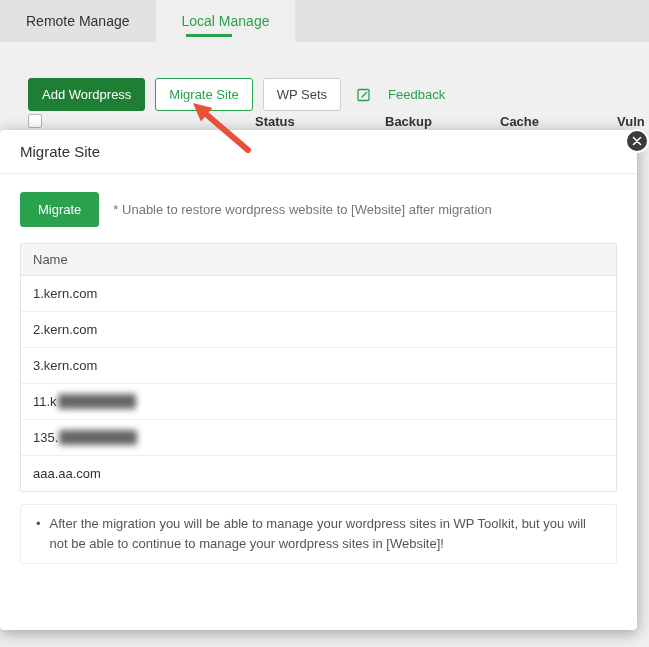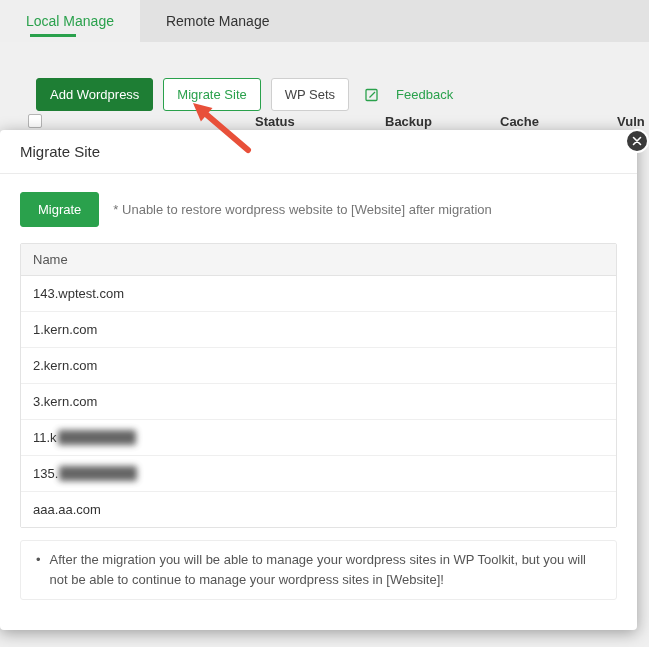--- a/index.html
+++ b/index.html
@@ -34,21 +34,21 @@
     bottom: 5px;
     height: 3px;
     background: #2aa14c;
   }
 
   
   .toolbar {
     display: flex;
     align-items: center;
     gap: 10px;
-    padding: 36px 20px 0 36px;
+    padding: 36px 20px 0 28px;
   }
   .btn {
     font-family: "Liberation Sans", sans-serif;
     font-size: 13px;
     padding: 8px 13px;
     border-radius: 3px;
     cursor: pointer;
     border: 1px solid transparent;
     background: #fff;
   }
@@ -197,26 +197,26 @@
     left: 180px;
     top: 95px;
     z-index: 30;
     pointer-events: none;
   }
 </style>
 </head>
 <body>
 
 <div class="tabbar">
+  <div class="tab">
+    <span>Remote Manage</span>
+  </div>
   <div class="tab active">
     <span>Local Manage</span>
     <span class="tab-underline"></span>
-  </div>
-  <div class="tab">
-    <span>Remote Manage</span>
   </div>
 </div>
 
 <div class="toolbar">
   <button class="btn btn-primary">Add Wordpress</button>
   <button class="btn btn-outline-green">Migrate Site</button>
   <button class="btn btn-outline-gray">WP Sets</button>
   <span class="feedback-link">
     <span>
       <svg width="14" height="14" viewBox="0 0 14 14" fill="none" stroke="#2aa14c" stroke-width="1.3">
@@ -248,23 +248,20 @@
   <div class="modal-header">Migrate Site</div>
   <div class="modal-body">
     <div class="migrate-row">
       <button class="btn-migrate">Migrate</button>
       <span class="warning-text">* Unable to restore wordpress website to [Website] after migration</span>
     </div>
     <div class="name-table">
       <div class="name-table-head">Name</div>
       <div id="site-rows">
           <div class="site-row">
-            <span>143.wptest.com</span>
-          </div>
-          <div class="site-row">
             <span>1.kern.com</span>
           </div>
           <div class="site-row">
             <span>2.kern.com</span>
           </div>
           <div class="site-row">
             <span>3.kern.com</span>
           </div>
           <div class="site-row">
             <span>11.k</span>

